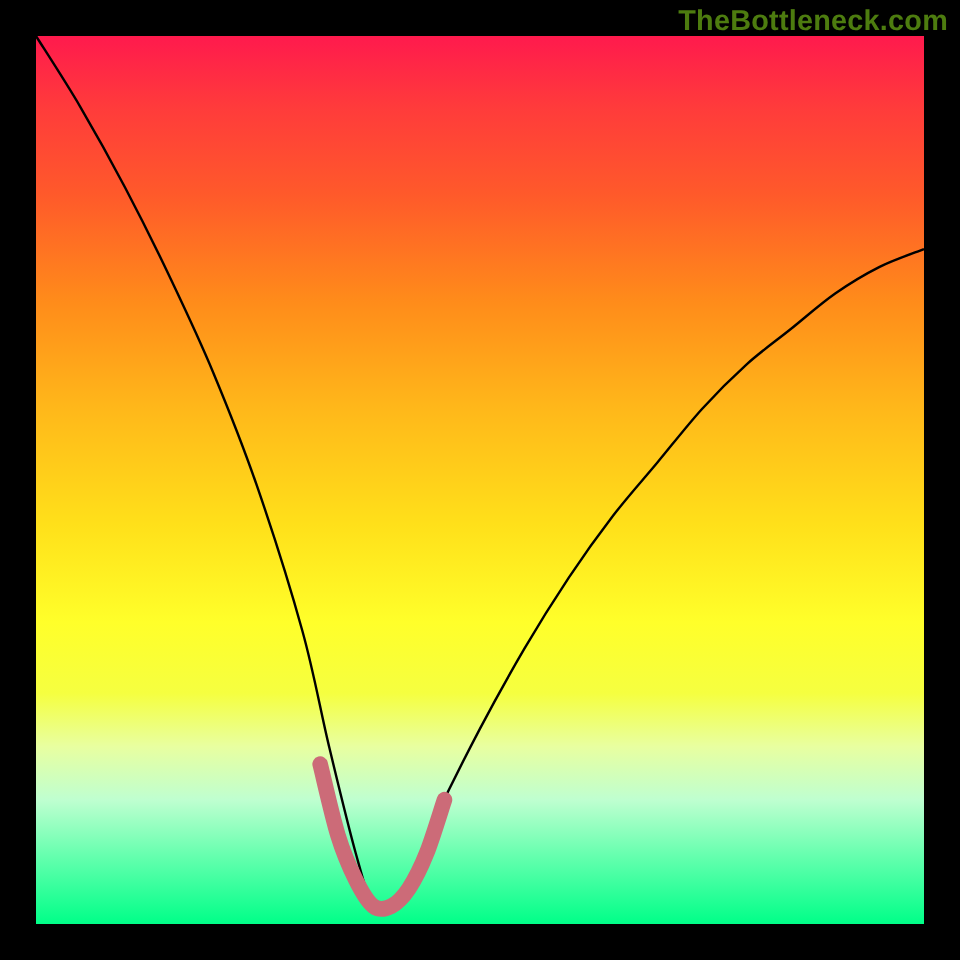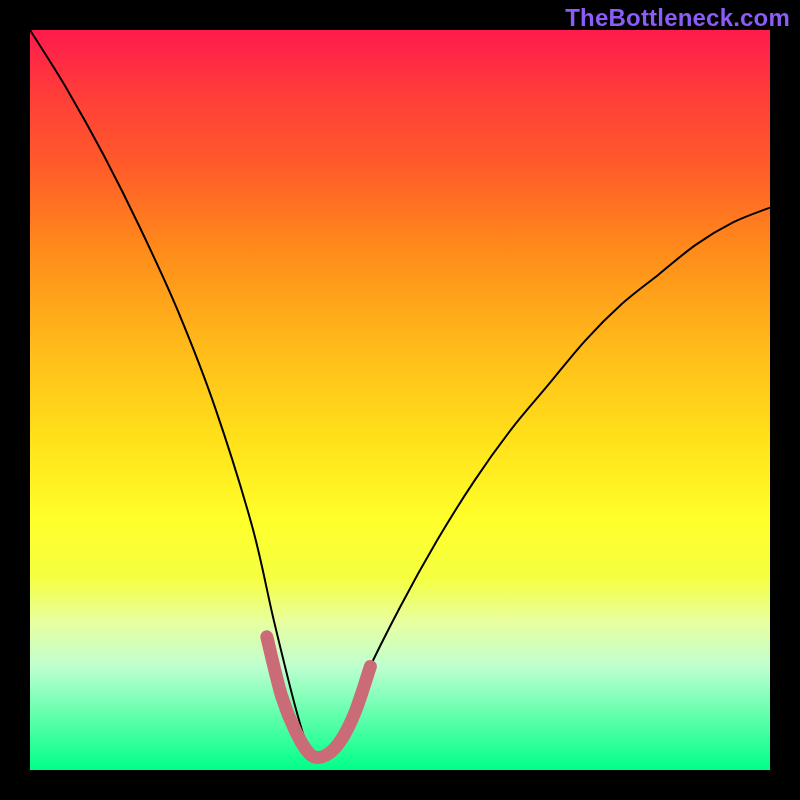--- a/index.html
+++ b/index.html
@@ -38,21 +38,21 @@
     height: 740px;
     overflow: visible;
   }
   .watermark {
     position: absolute;
     top: 4px;
     right: 10px;
     font-family: Arial, Helvetica, sans-serif;
     font-size: 24px;
     font-weight: 600;
-    color: #8b5cf6;
+    color: #4d7c0f;
     letter-spacing: 0.2px;
   }
   .curve-main {
     fill: none;
     stroke: #000;
     stroke-width: 2;
   }
   .curve-highlight {
     fill: none;
     stroke: #cc6b78;

